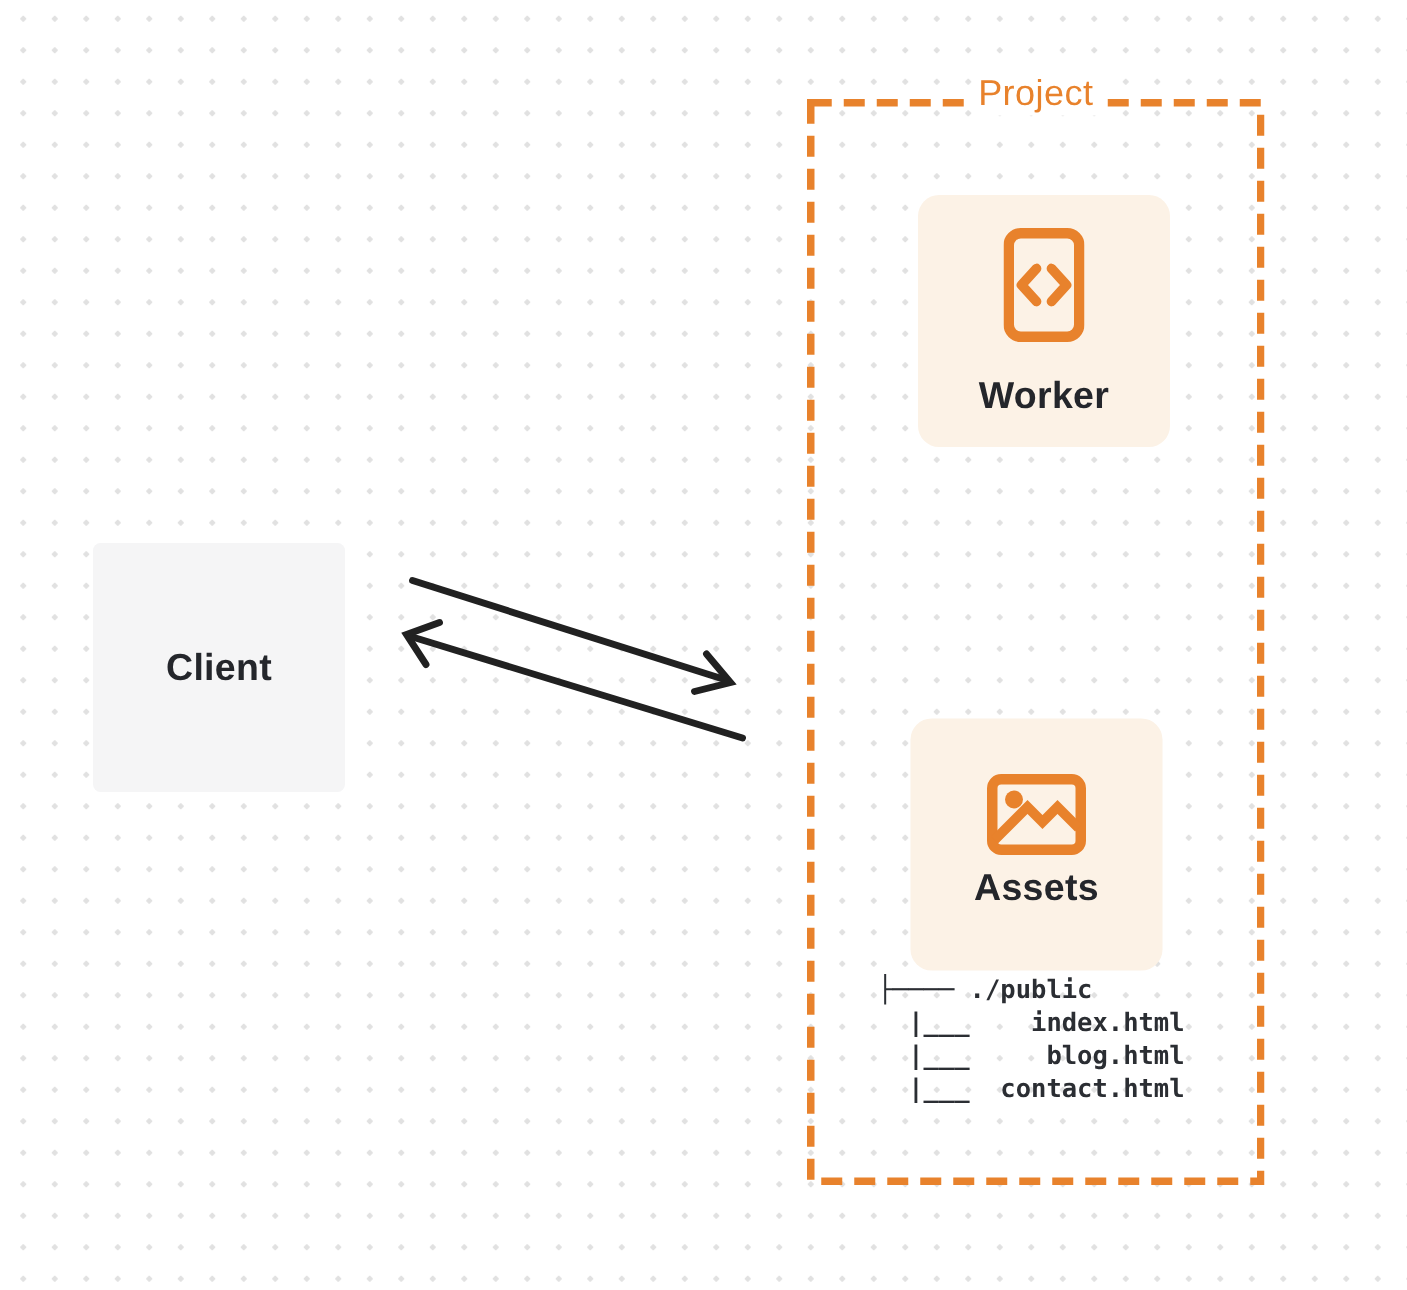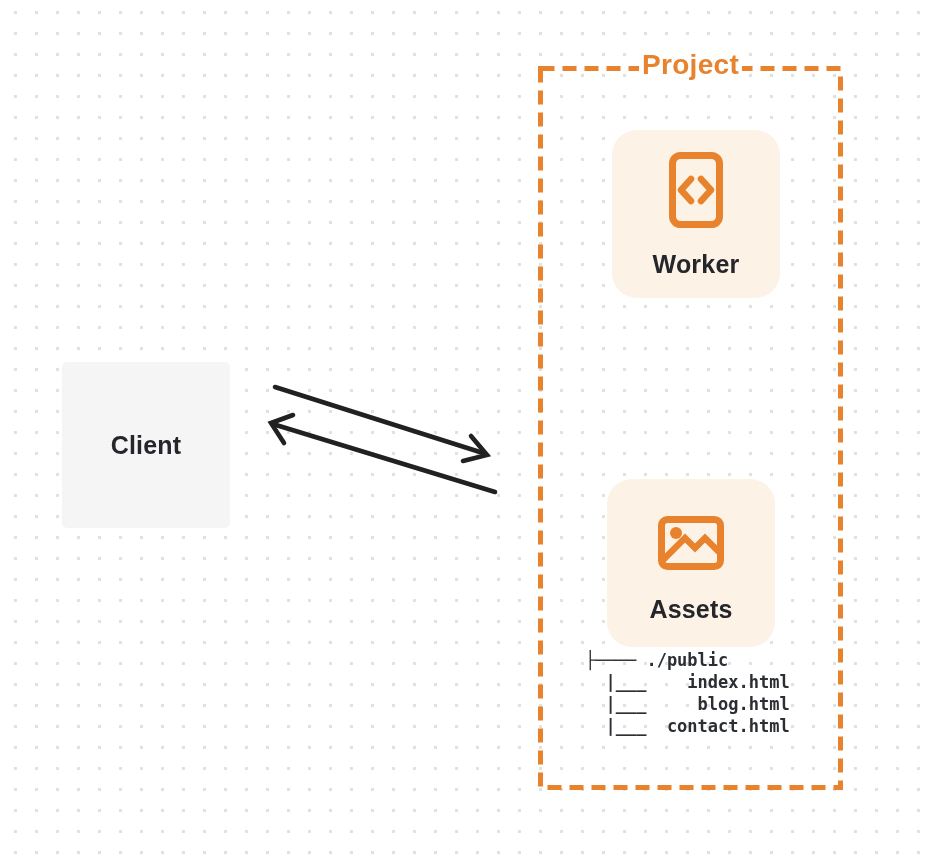--- a/index.html
+++ b/index.html
@@ -31,36 +31,36 @@
   .arrows{position:absolute;left:0;top:0;width:938px;height:860px;pointer-events:none;}
 
   
   .project{position:absolute;left:538px;top:66px;width:305px;height:724px;}
   .project-border{position:absolute;left:0;top:0;width:305px;height:724px;}
   .project-title{
     position:absolute;top:-17px;left:0;width:100%;text-align:center;
   }
   .project-title span{
     display:inline-block;background:#ffffff;padding:0 3px;
-    font-size:28px;font-weight:bold;color:#e8822c;letter-spacing:.3px;
+    font-size:24px;font-weight:normal;color:#e8822c;letter-spacing:.3px;
   }
 
   
   .card{
     position:absolute;width:168px;height:168px;
-    background:#fcf2e6;border-radius:25px;
+    background:#fcf2e6;border-radius:14px;
     display:flex;flex-direction:column;align-items:center;
   }
   .card-worker{left:74px;top:64px;}
   .card-assets{left:69px;top:413px;}
   .card .icon-wrap{display:flex;align-items:center;justify-content:center;}
   .card-worker .icon-wrap{margin-top:22px;height:76px;}
   .card-assets .icon-wrap{margin-top:37px;height:54px;}
   .card .card-label{margin-top:22px;font-size:25px;font-weight:bold;color:#24262b;letter-spacing:.2px;}
-  .card-assets .card-label{margin-top:25px;}
+  .card-assets .card-label{margin-top:8px;}
 
   
   .file-tree{
     position:absolute;left:47px;top:583px;margin:0;
     font-family:"DejaVu Sans Mono","Liberation Mono",monospace;
     font-size:17px;line-height:22px;color:#2b2e33;
     white-space:pre;font-weight:bold;
   }
 </style>
 </head>

